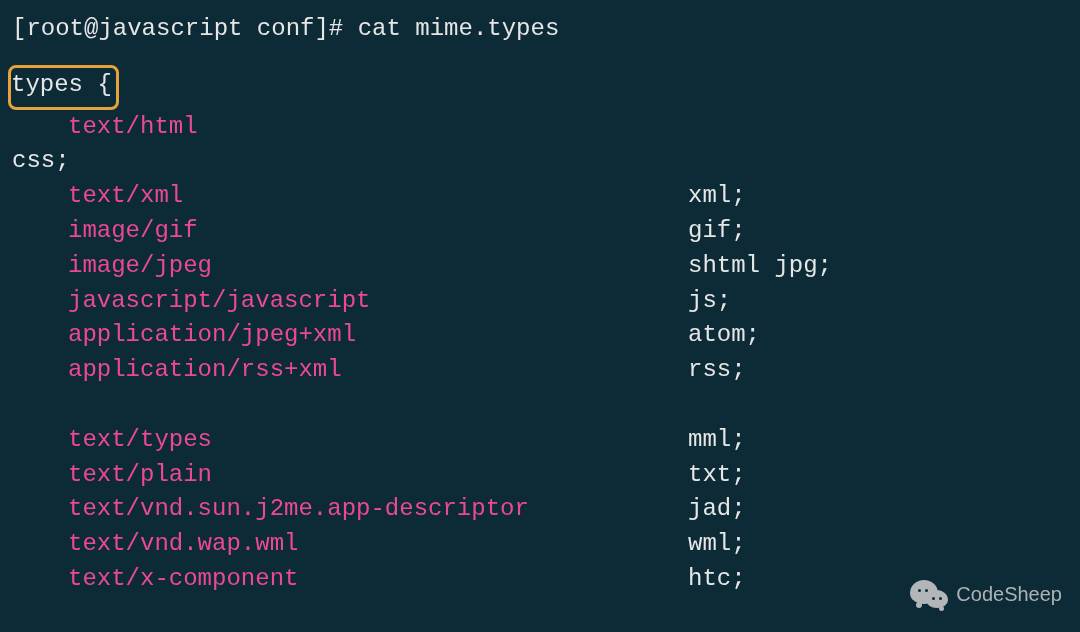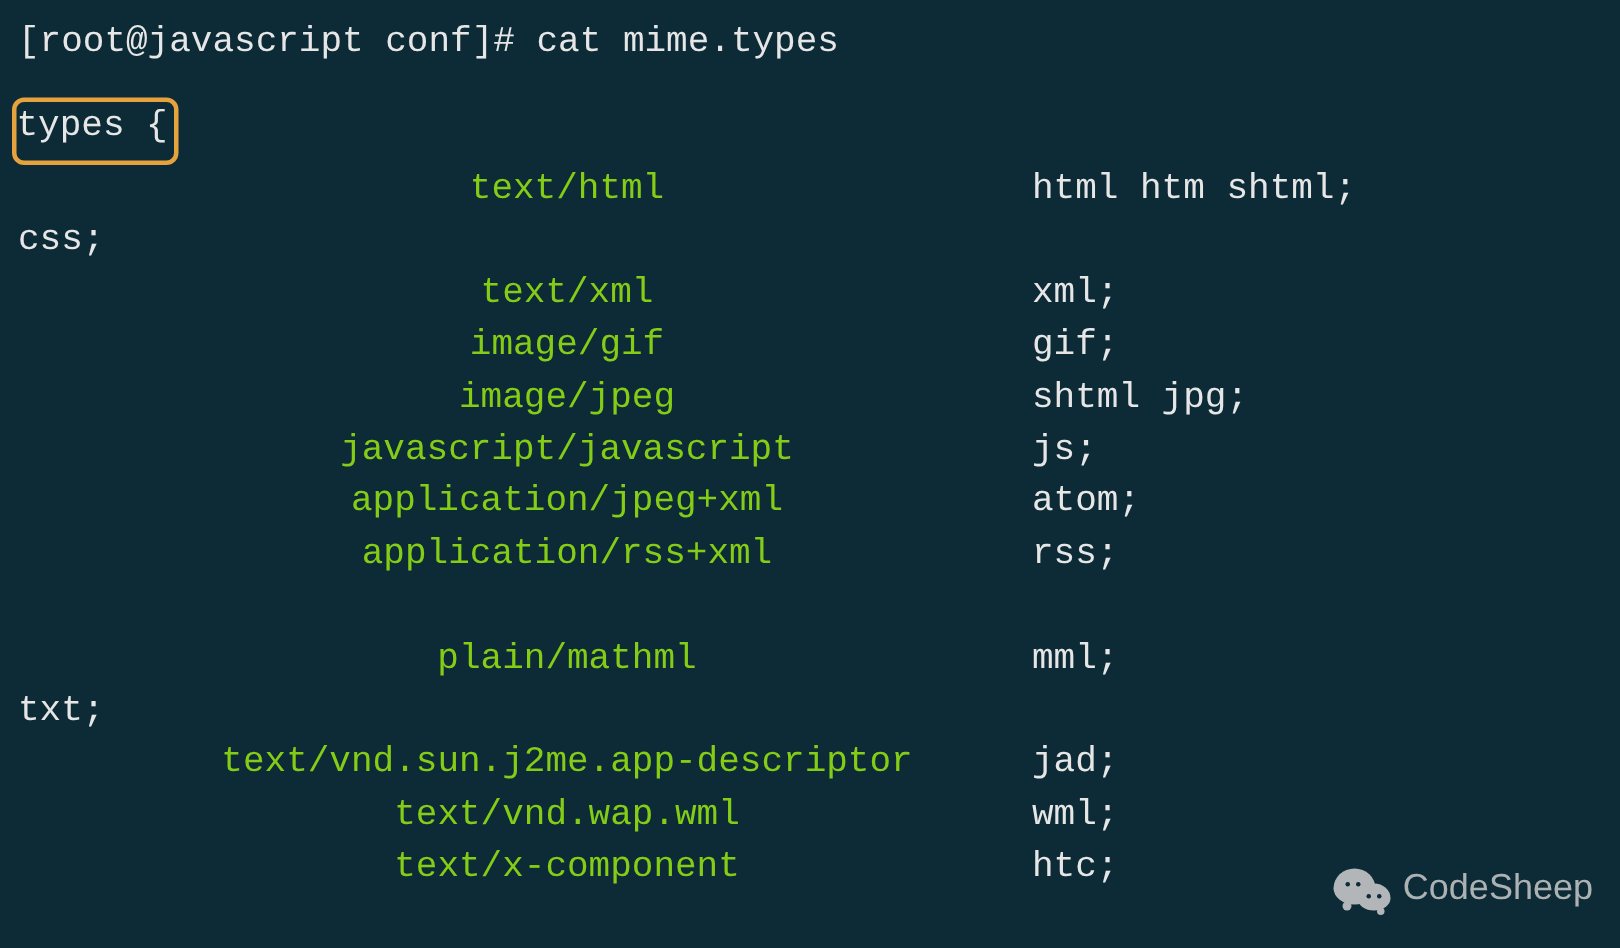--- a/index.html
+++ b/index.html
@@ -37,39 +37,38 @@
     white-space: pre;
   }
   .row {
     display: flex;
     white-space: pre;
   }
   .col-mime {
     padding-left: 56px;
     width: 620px;
     flex: 0 0 620px;
-    color: #84cc16;
-    text-align: center;
+    color: #ec4899;
   }
   .col-ext {
     color: #e6e6e6;
   }
   .blank-row {
     height: 1.45em;
   }
   .watermark {
     position: absolute;
     right: 18px;
     bottom: 22px;
     display: flex;
     align-items: center;
     gap: 8px;
     color: #c9c9c9;
     font-family: -apple-system, BlinkMacSystemFont, "Segoe UI", sans-serif;
-    font-size: 24px;
+    font-size: 20px;
     opacity: 0.85;
   }
   .wm-icon {
     position: relative;
     width: 38px;
     height: 32px;
   }
   .bubble {
     position: absolute;
     background: #cfcfcf;
@@ -119,35 +118,35 @@
 
   <div class="prompt-line">[root@javascript conf]# cat mime.types</div>
 
   <div>
     <span class="highlight-box">
       <span class="types-open">types {</span>
     </span>
   </div>
 
   <div id="group1">
-      <div class="row"><span class="col-mime">text/html</span><span class="col-ext">html htm shtml;</span></div>
+      <div class="row"><span class="col-mime">text/html</span></div>
       <div class="row"><span class="col-ext">css;</span></div>
       <div class="row"><span class="col-mime">text/xml</span><span class="col-ext">xml;</span></div>
       <div class="row"><span class="col-mime">image/gif</span><span class="col-ext">gif;</span></div>
       <div class="row"><span class="col-mime">image/jpeg</span><span class="col-ext">shtml jpg;</span></div>
       <div class="row"><span class="col-mime">javascript/javascript</span><span class="col-ext">js;</span></div>
       <div class="row"><span class="col-mime">application/jpeg+xml</span><span class="col-ext">atom;</span></div>
       <div class="row"><span class="col-mime">application/rss+xml</span><span class="col-ext">rss;</span></div>
     </div>
 
   <div class="blank-row"></div>
 
   <div id="group2">
-      <div class="row"><span class="col-mime">plain/mathml</span><span class="col-ext">mml;</span></div>
-      <div class="row"><span class="col-ext">txt;</span></div>
+      <div class="row"><span class="col-mime">text/types</span><span class="col-ext">mml;</span></div>
+      <div class="row"><span class="col-mime">text/plain</span><span class="col-ext">txt;</span></div>
       <div class="row"><span class="col-mime">text/vnd.sun.j2me.app-descriptor</span><span class="col-ext">jad;</span></div>
       <div class="row"><span class="col-mime">text/vnd.wap.wml</span><span class="col-ext">wml;</span></div>
       <div class="row"><span class="col-mime">text/x-component</span><span class="col-ext">htc;</span></div>
     </div>
 
 </div>
 
 <div class="watermark">
   <span class="wm-icon">
     <span class="bubble big"></span>

